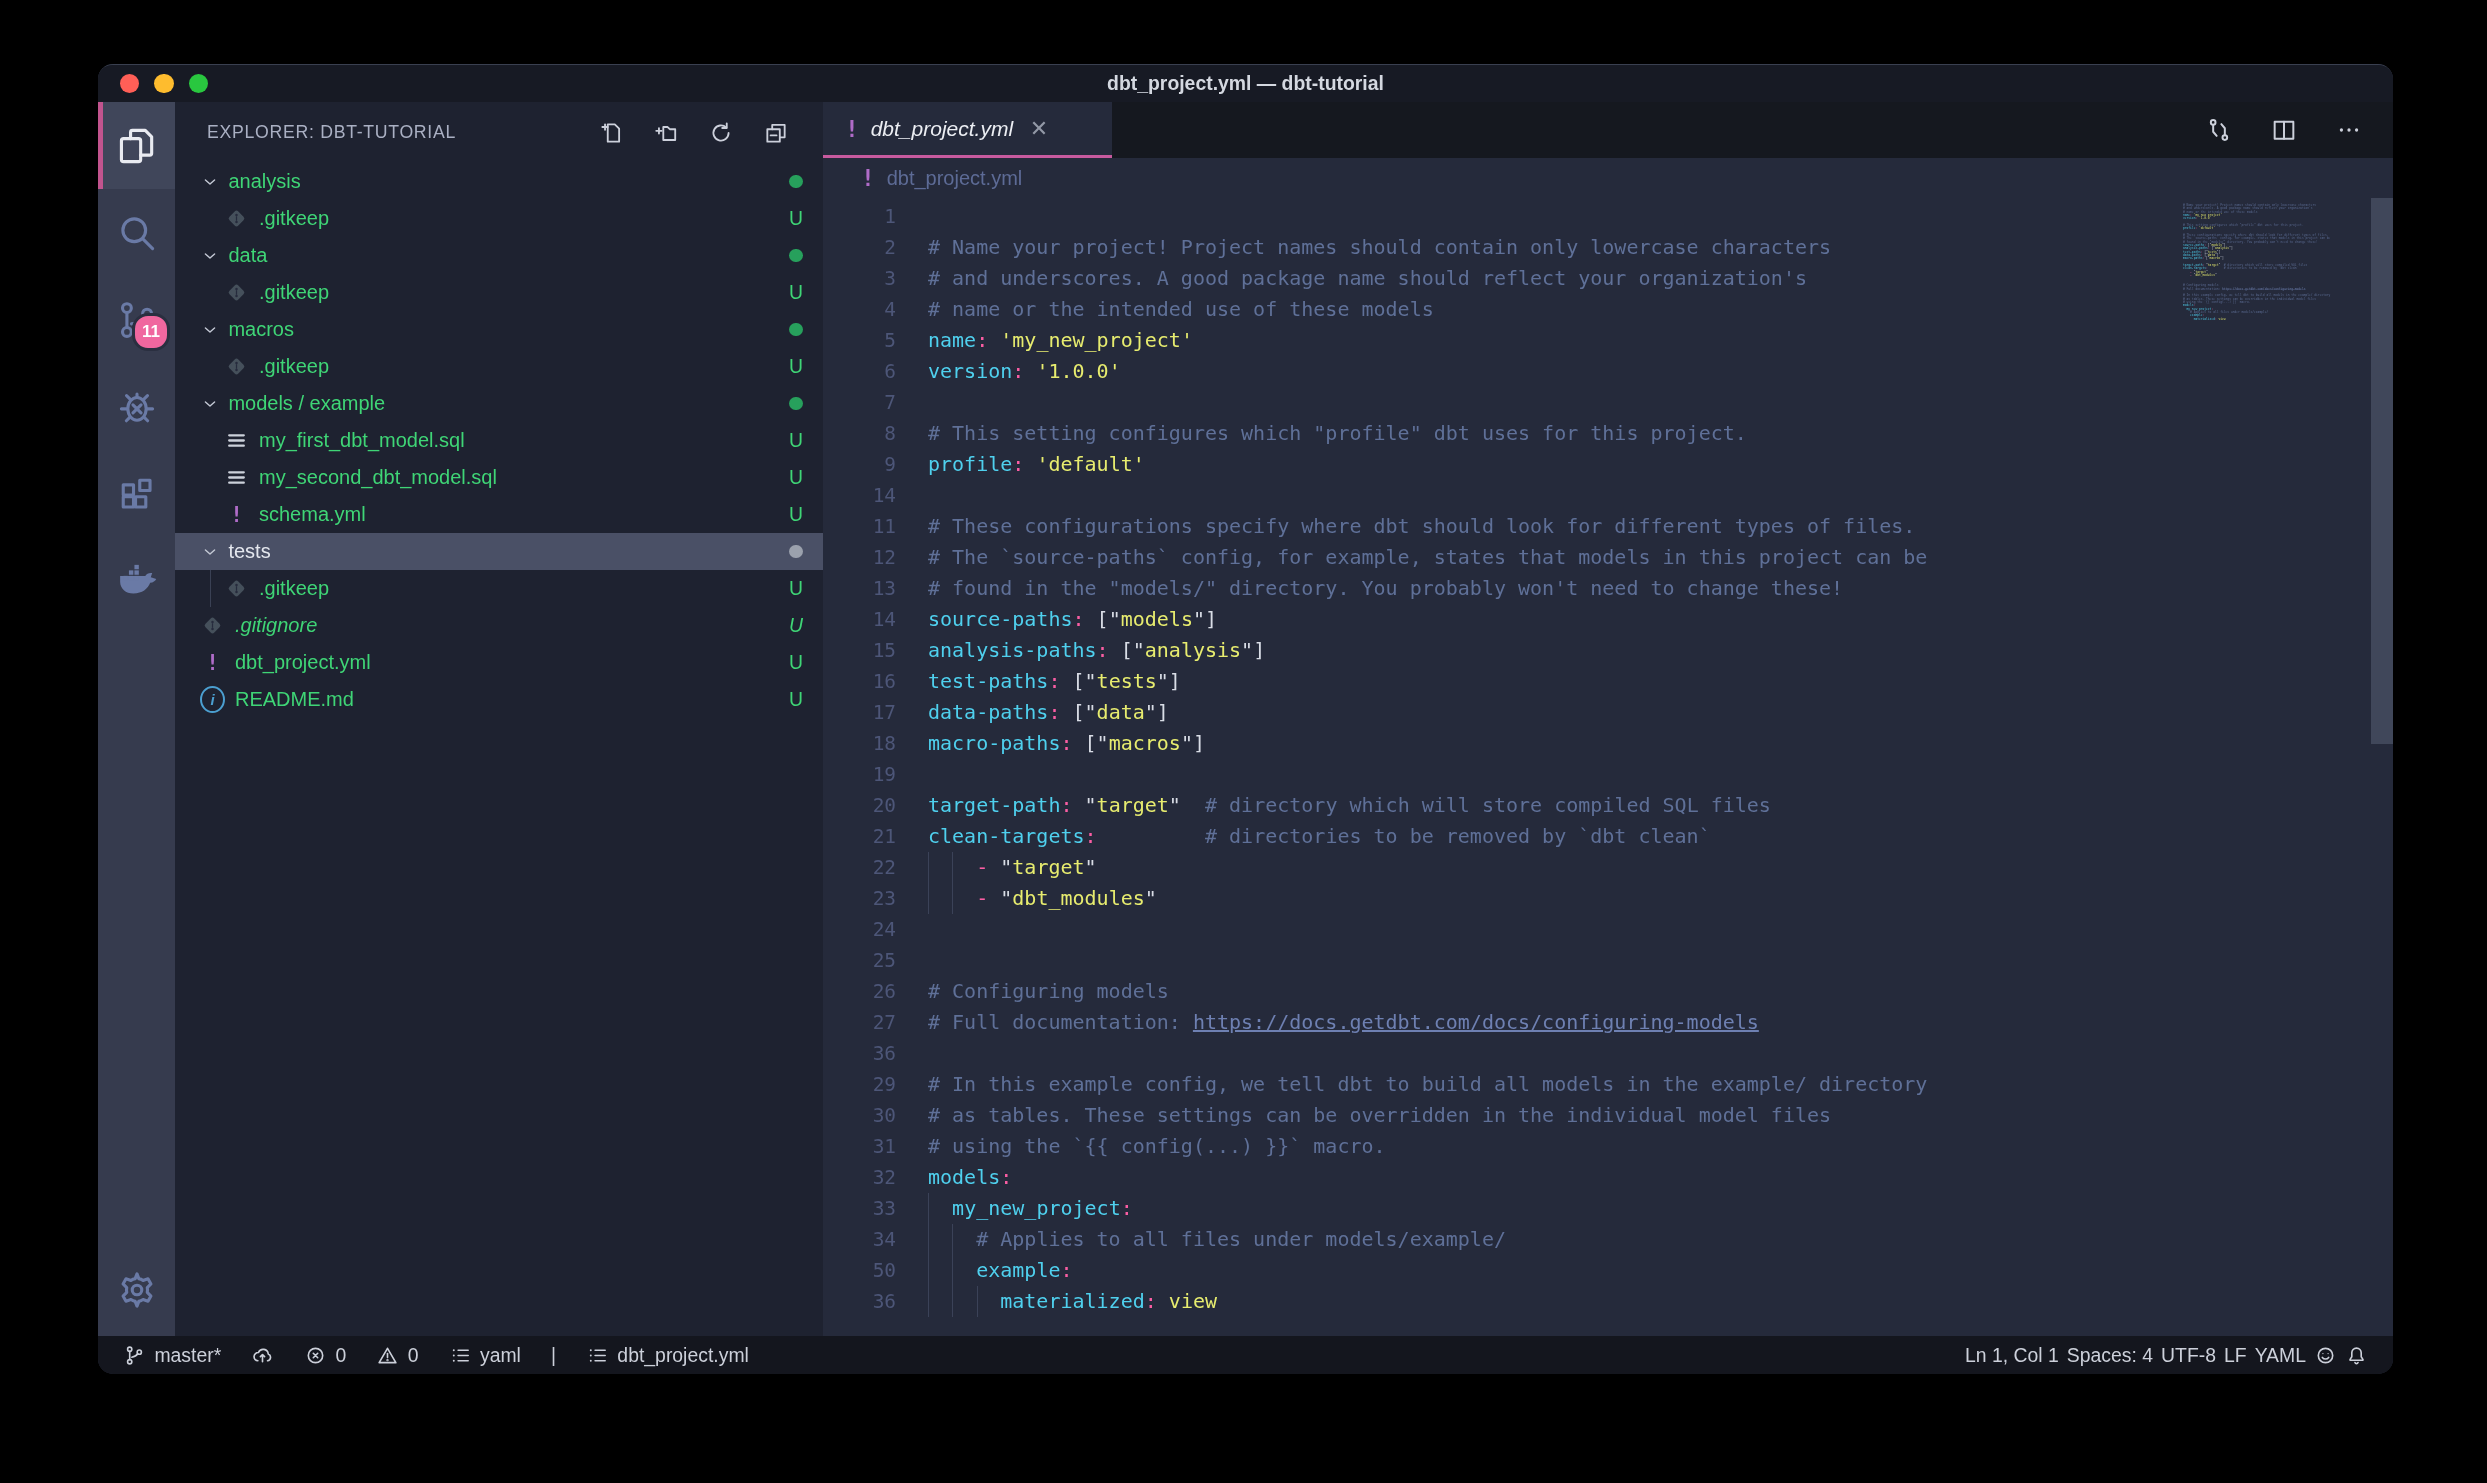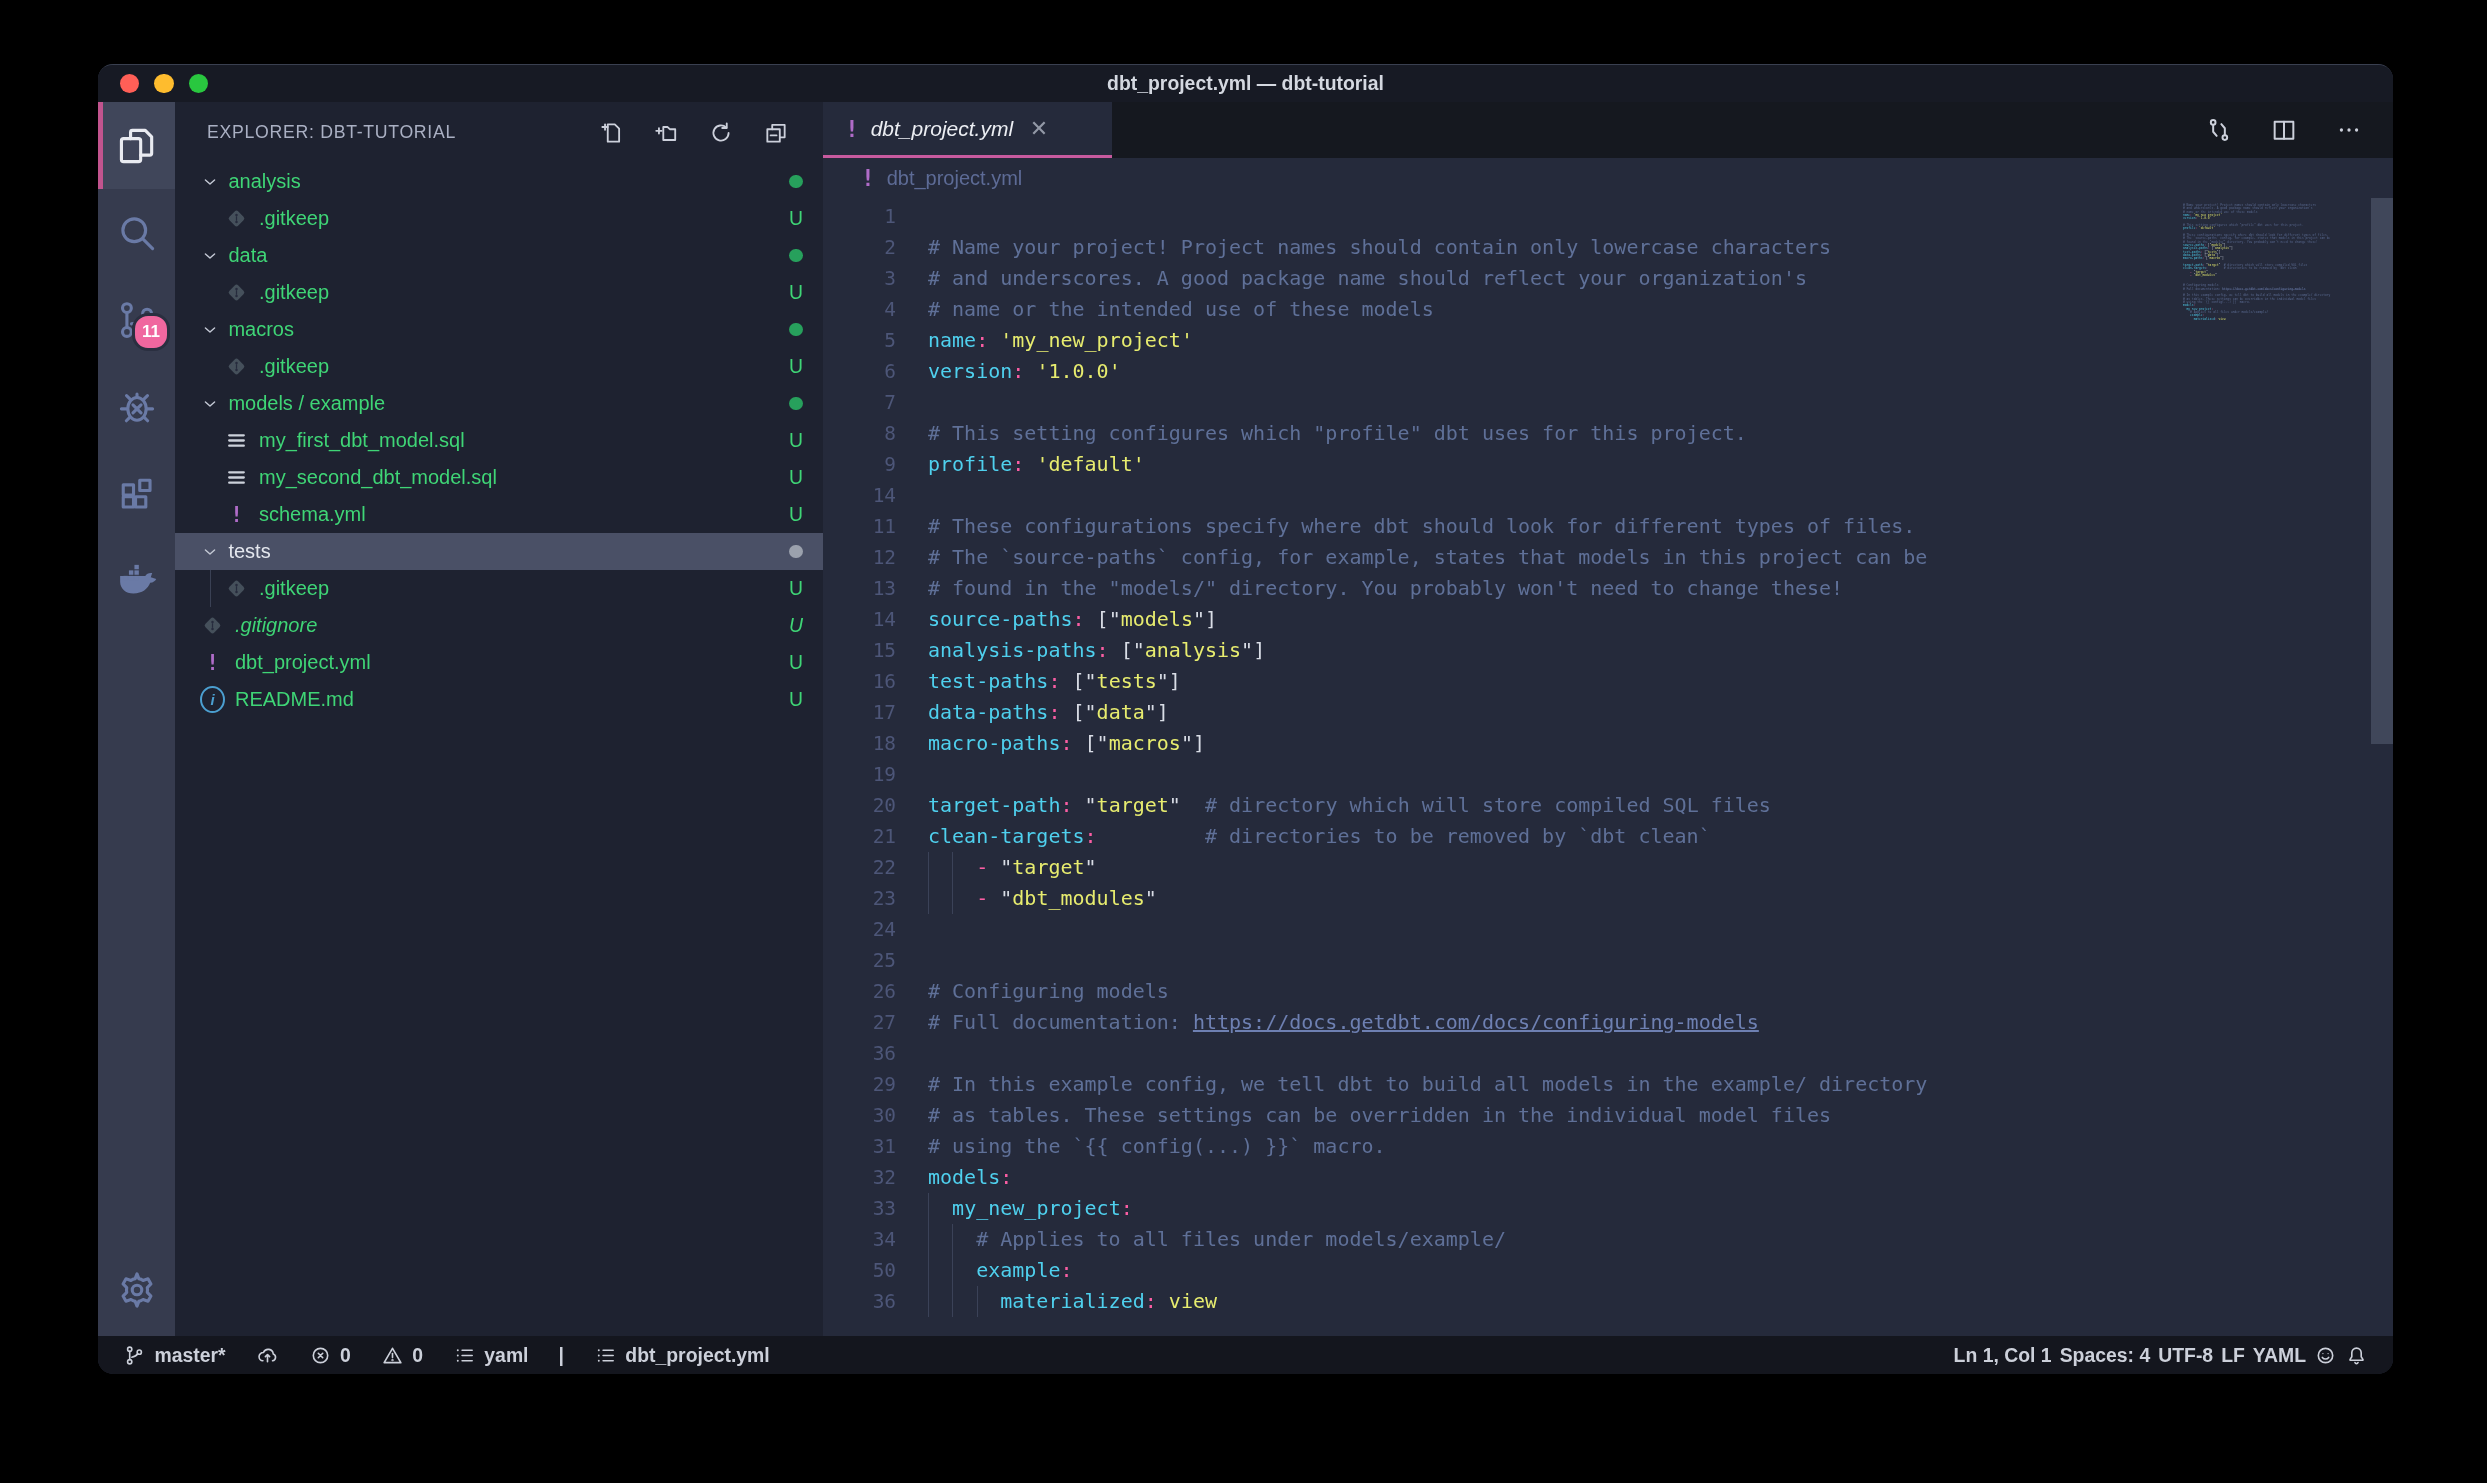--- a/index.html
+++ b/index.html
@@ -69,21 +69,21 @@
   .tok-u{color:#6e80b2;text-decoration:underline;}
   .minimap{position:absolute;top:1.7px;right:29px;width:181px;height:1130px;overflow:hidden;opacity:.9;}
   .mm-inner{transform:scale(0.152);transform-origin:0 0;width:7588px;}
   .mm-line{height:22px;line-height:22px;font-family:"DejaVu Sans Mono",monospace;font-size:19.4px;white-space:pre;}
   .vscroll{position:absolute;top:0;right:0;width:22px;height:546px;background:rgba(130,138,163,.30);}
   
   .statusbar{height:38px;flex:none;background:#14161e;display:flex;align-items:center;
              padding:0 25px;color:#ccd0da;font-size:19.4px;}
   .sgroup{display:flex;align-items:center;gap:30px;}
   .sgroup.right{margin-left:auto;gap:8px;}
-  .sitem{display:flex;align-items:center;gap:8.4px;white-space:nowrap;font-weight:bold;}
+  .sitem{display:flex;align-items:center;gap:8.4px;white-space:nowrap;}
   .sitem .ic{width:23px;height:23px;display:flex;align-items:center;justify-content:center;}
 </style>
 </head>
 <body>
 
 <div class="stage">
   <div class="window">
 
     <div class="titlebar">
       <div class="lights">

